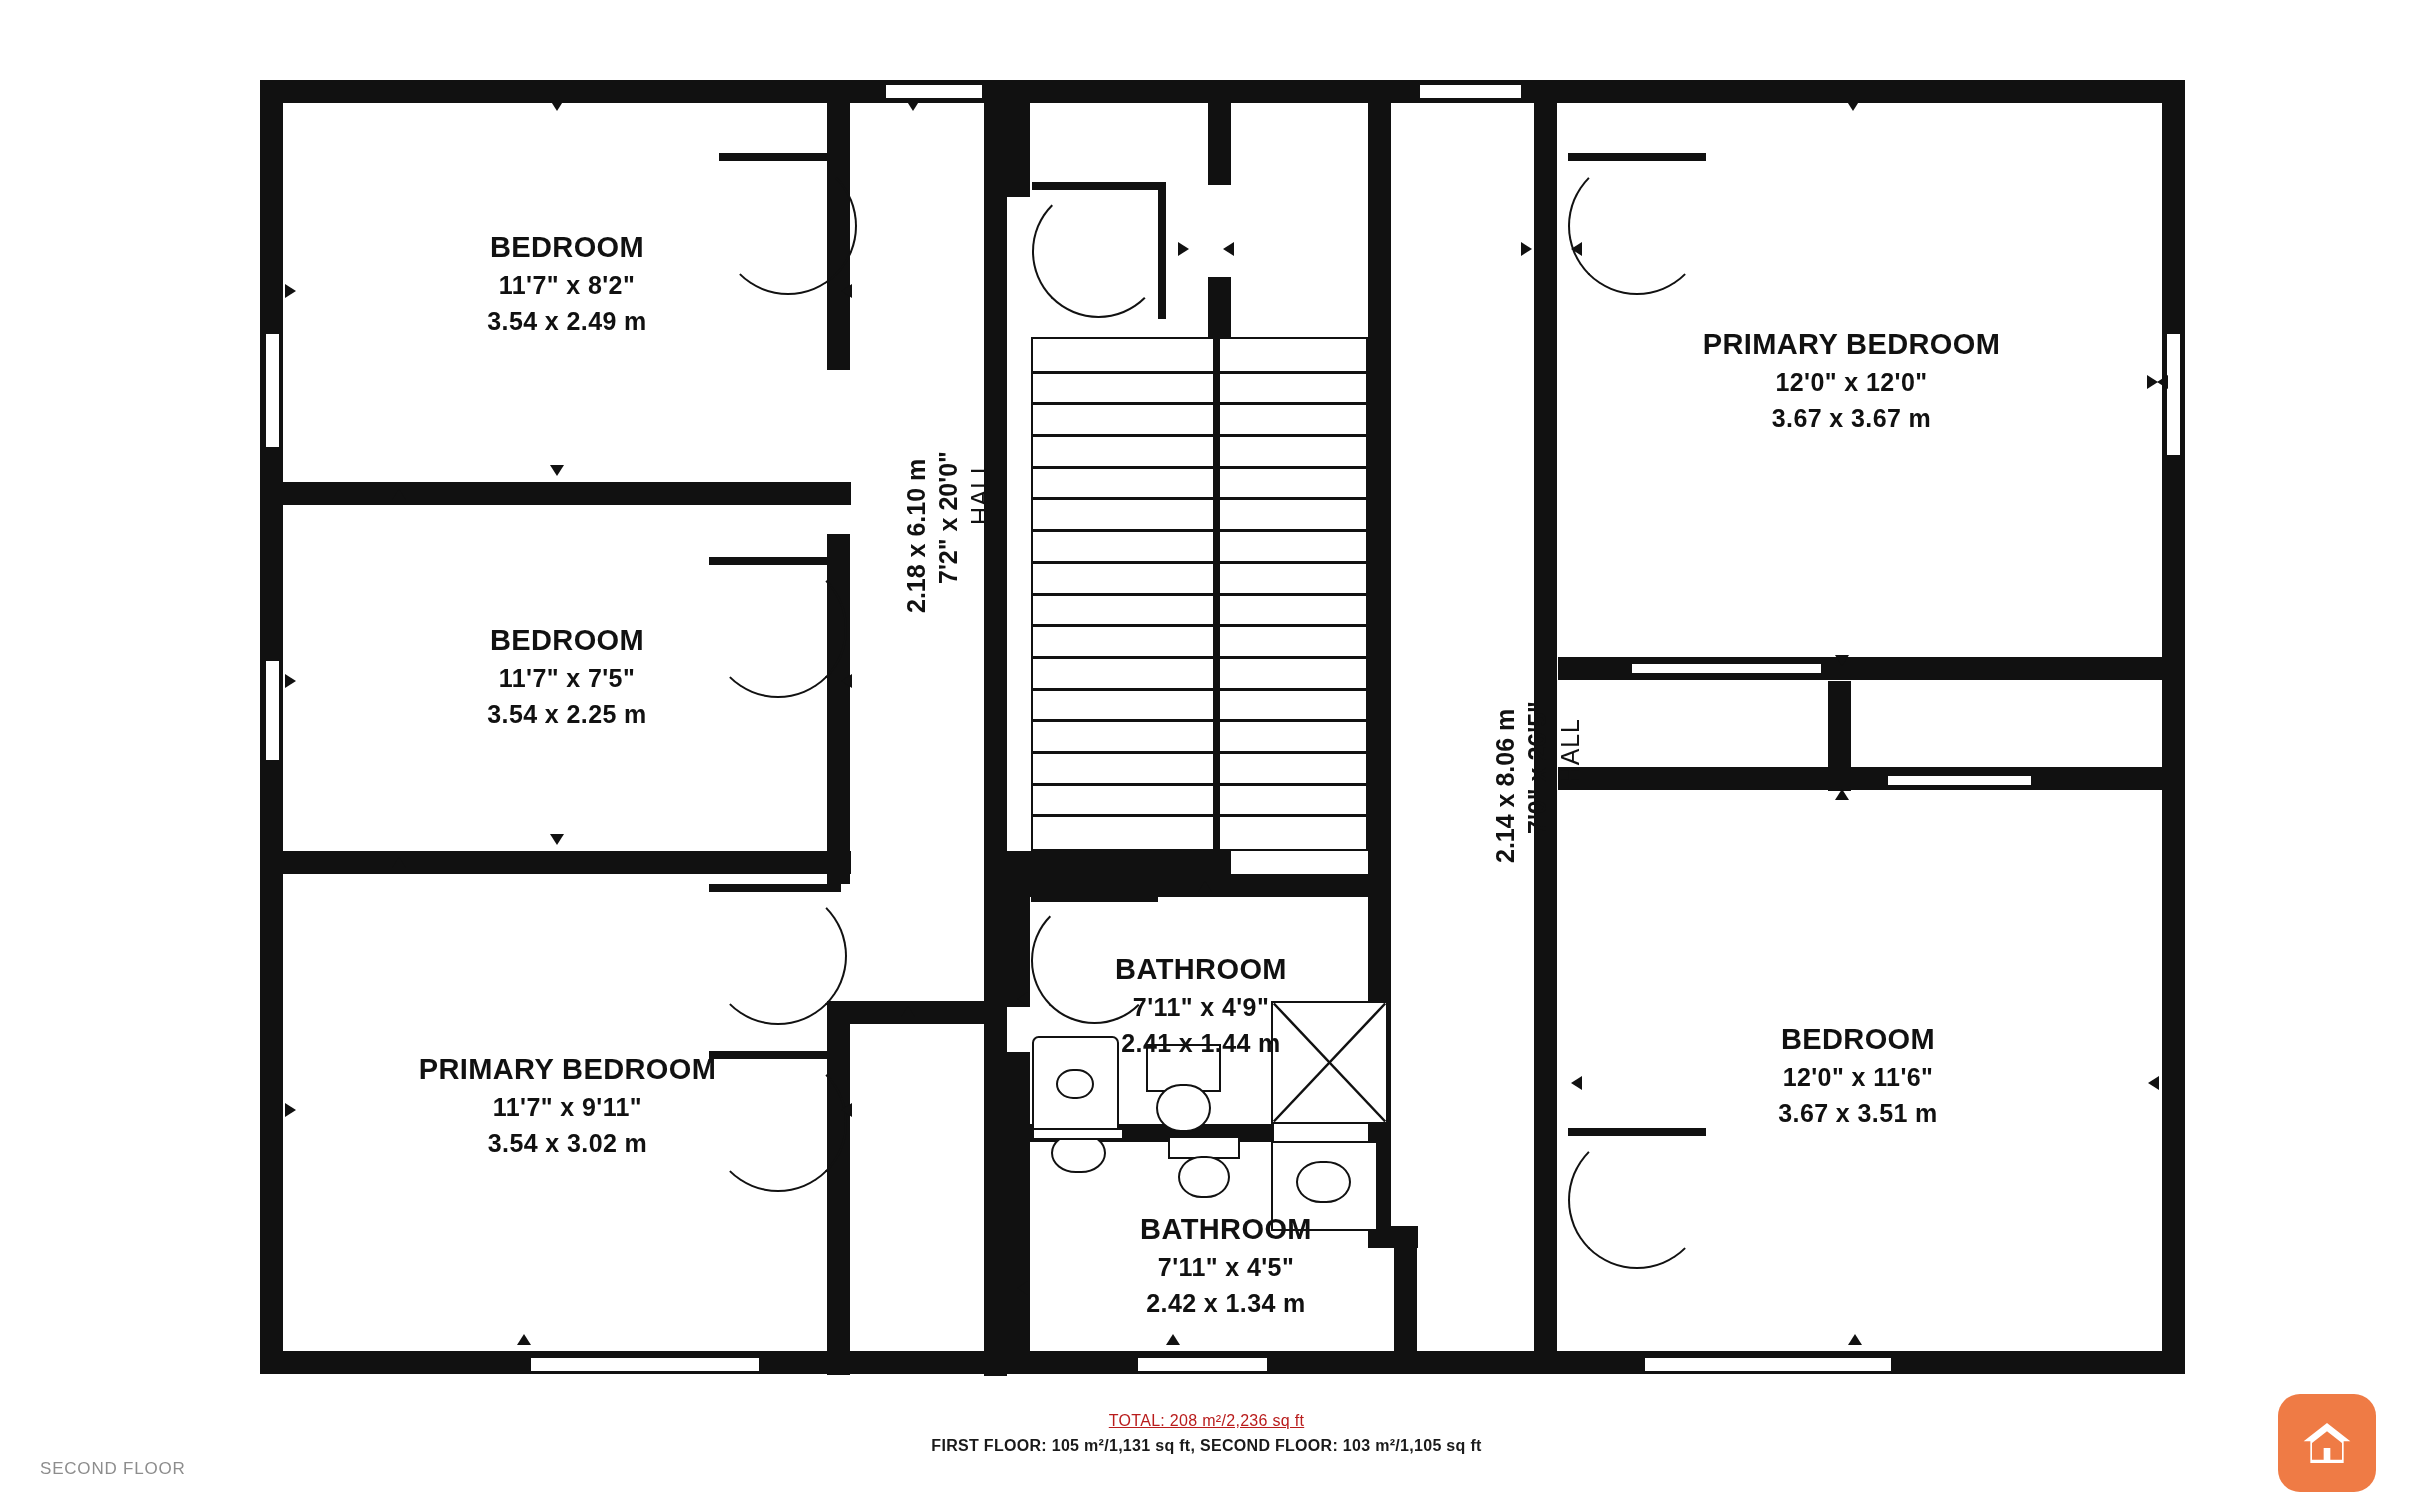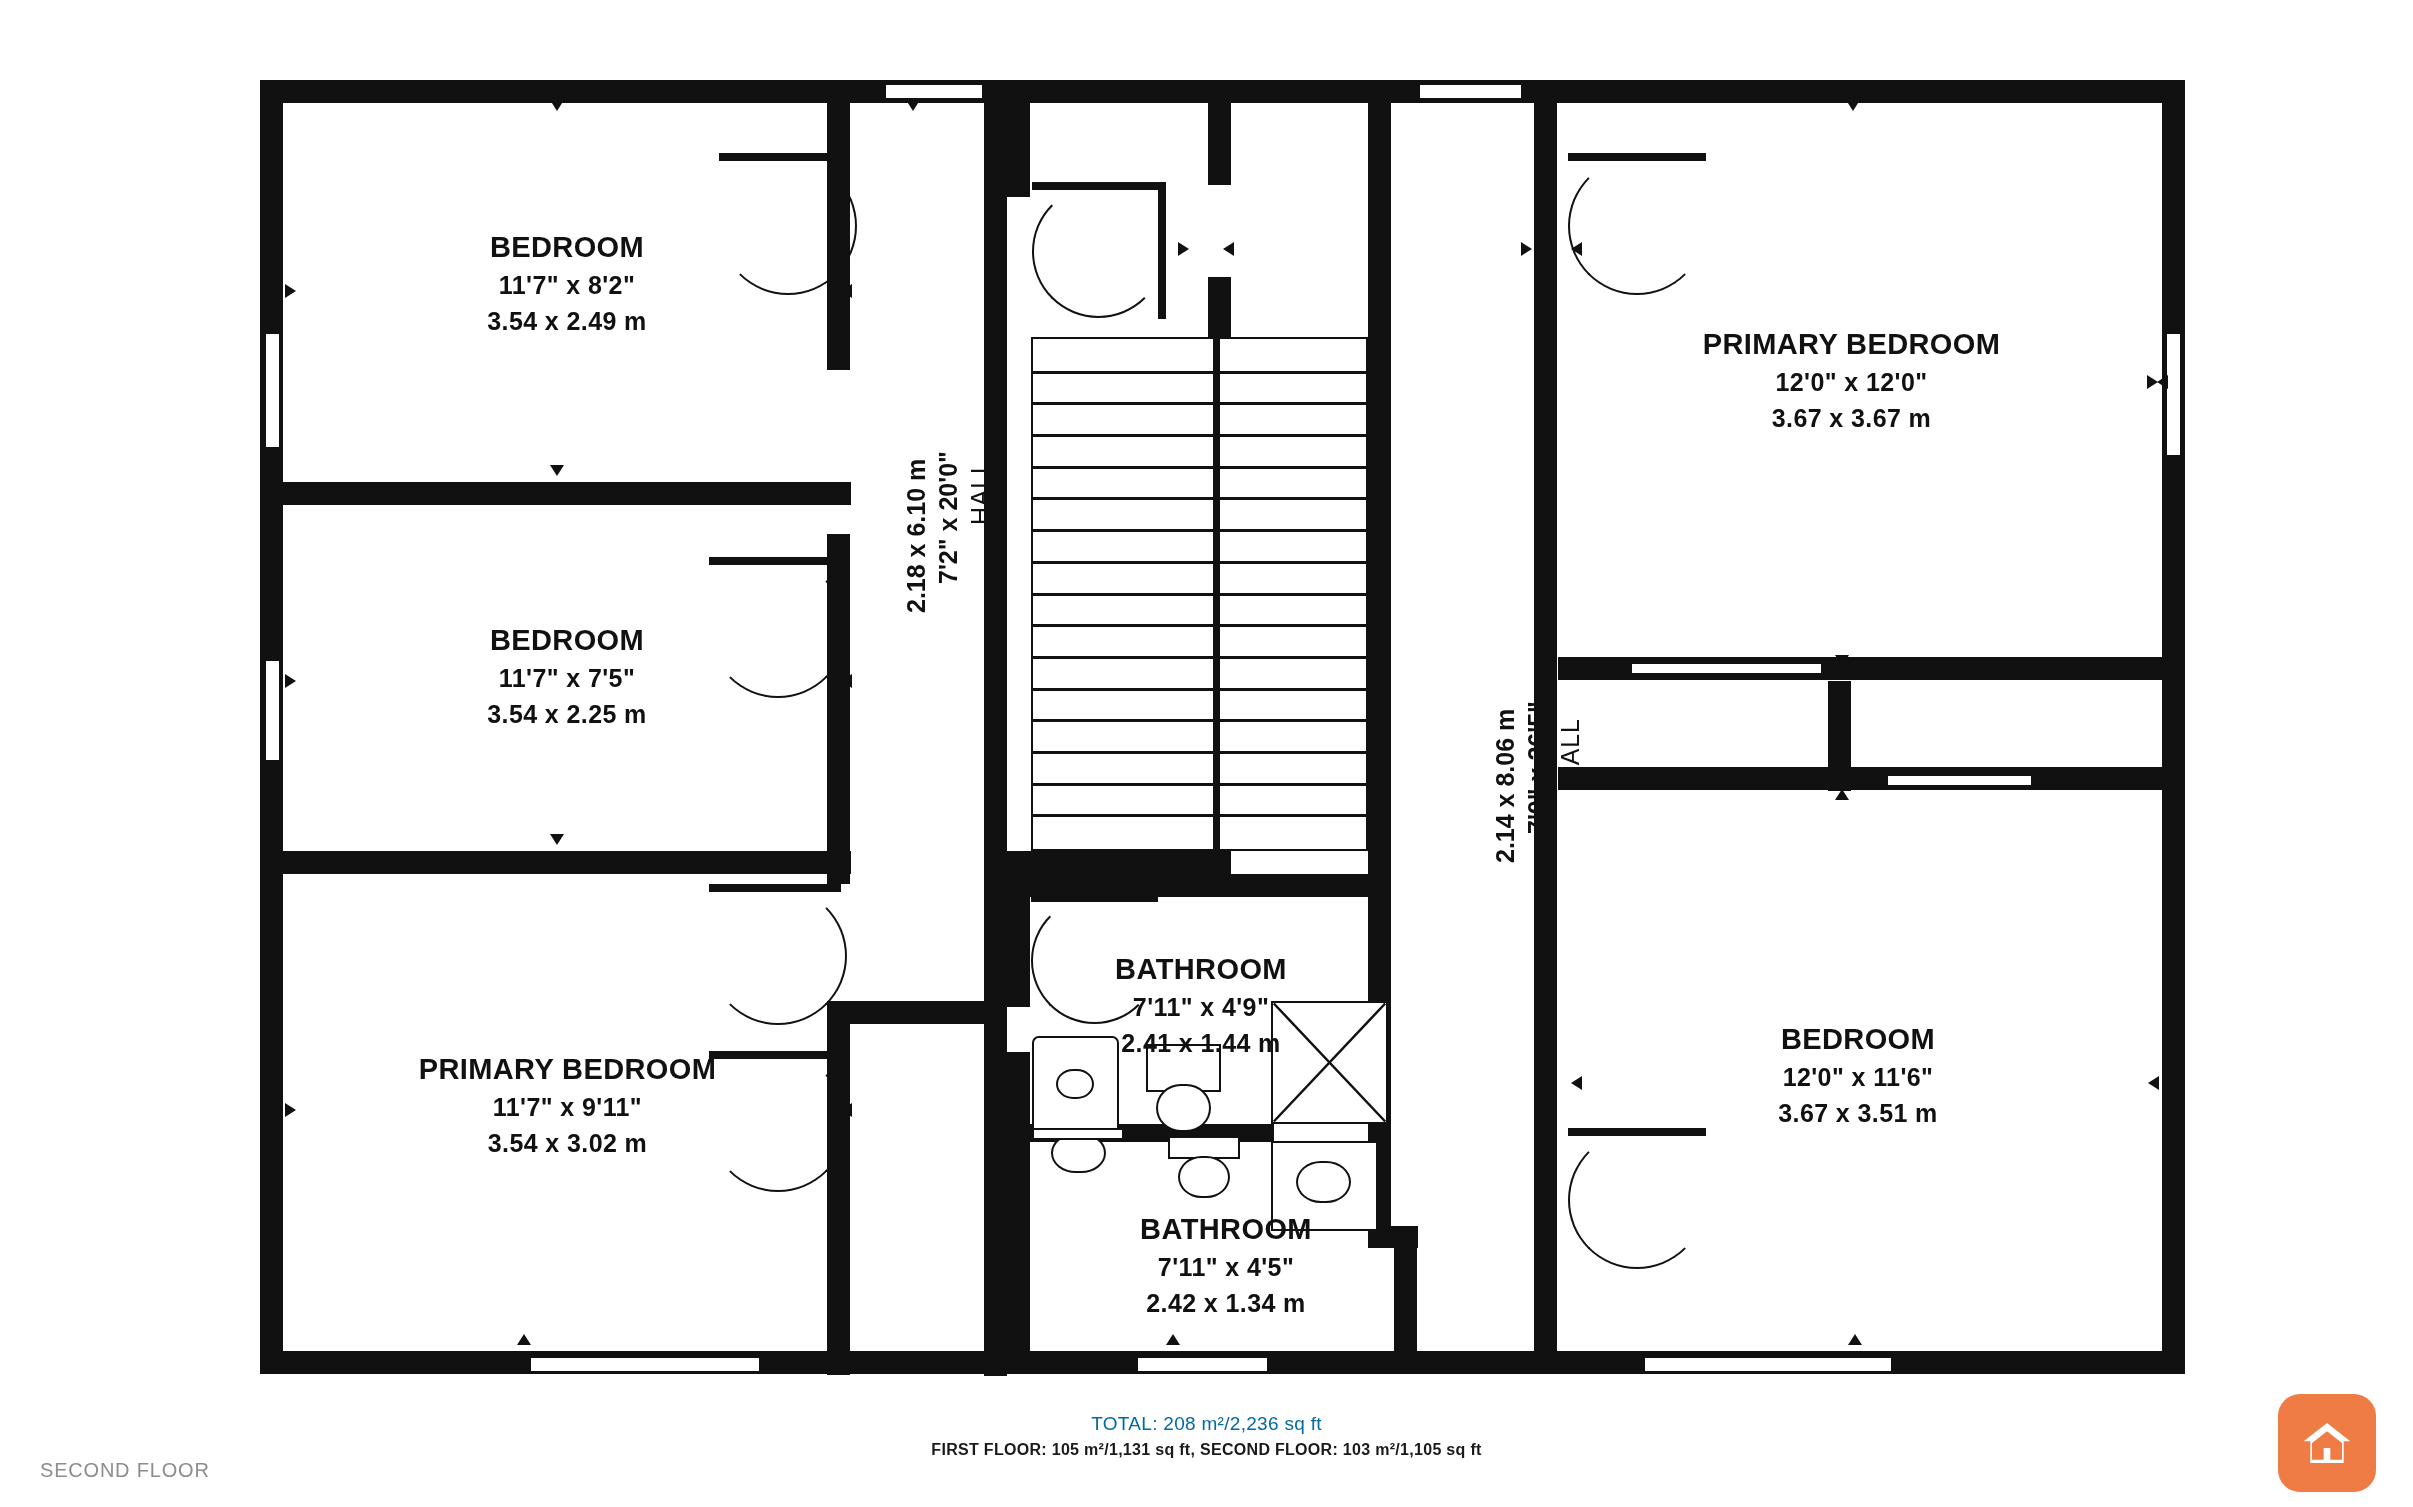--- a/index.html
+++ b/index.html
@@ -98,29 +98,29 @@
 
   #footer {
     position: absolute;
     left: 0;
     top: 1409px;
     width: 2413px;
     text-align: center;
     line-height: 1.55;
   }
   #footer .l1 { font-size: 16px; letter-spacing: 0.5px; color: #1a1a1a; }
-  #footer .l2 { font-size: 19px; letter-spacing: 0.3px; color: #0369a1; }
+  #footer .l2 { font-size: 16px; letter-spacing: 0.3px; color: #b91c1c; text-decoration: underline; }
   #footer .l3 { font-size: 16px; letter-spacing: 0.3px; color: #1a1a1a; font-weight: 700; }
   #footer .l4 { font-size: 16px; letter-spacing: 0.3px; color: #9a9a9a; font-weight: 700; }
 
   #floor-tag {
     position: absolute;
     left: 40px;
     top: 1459px;
-    font-size: 20px;
+    font-size: 17px;
     letter-spacing: 0.8px;
     color: #8d8d8d;
   }
   #logo {
     position: absolute;
     right: 37px;
     top: 1394px;
     width: 98px;
     height: 98px;
     border-radius: 22px;

